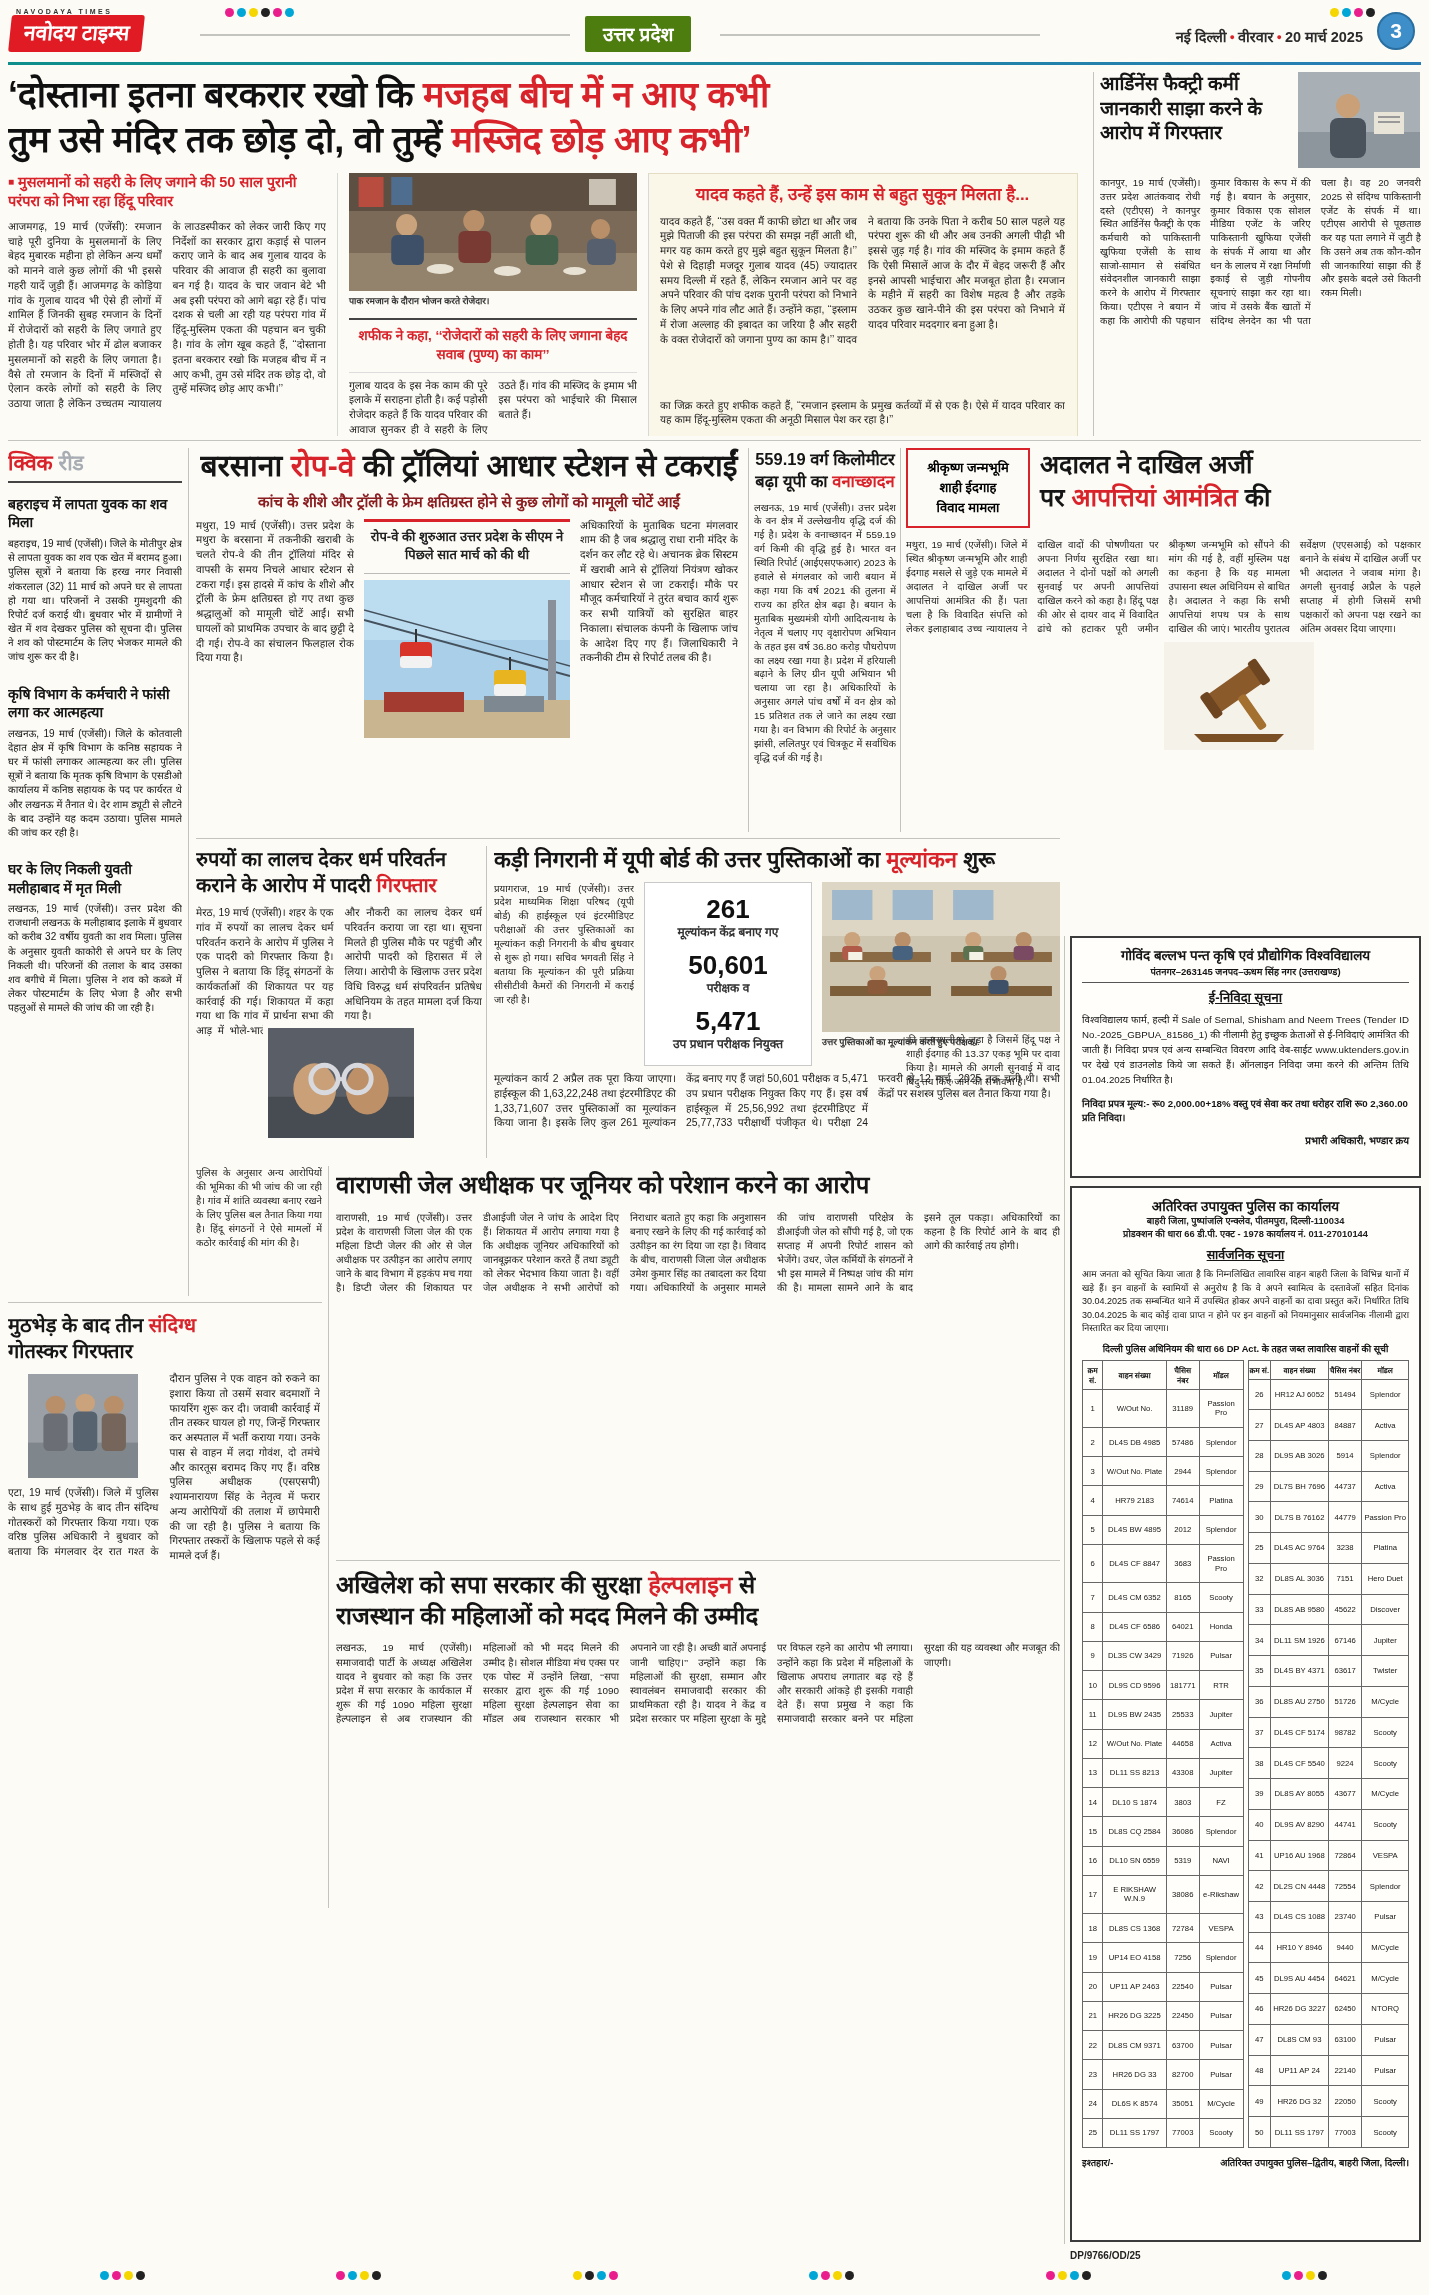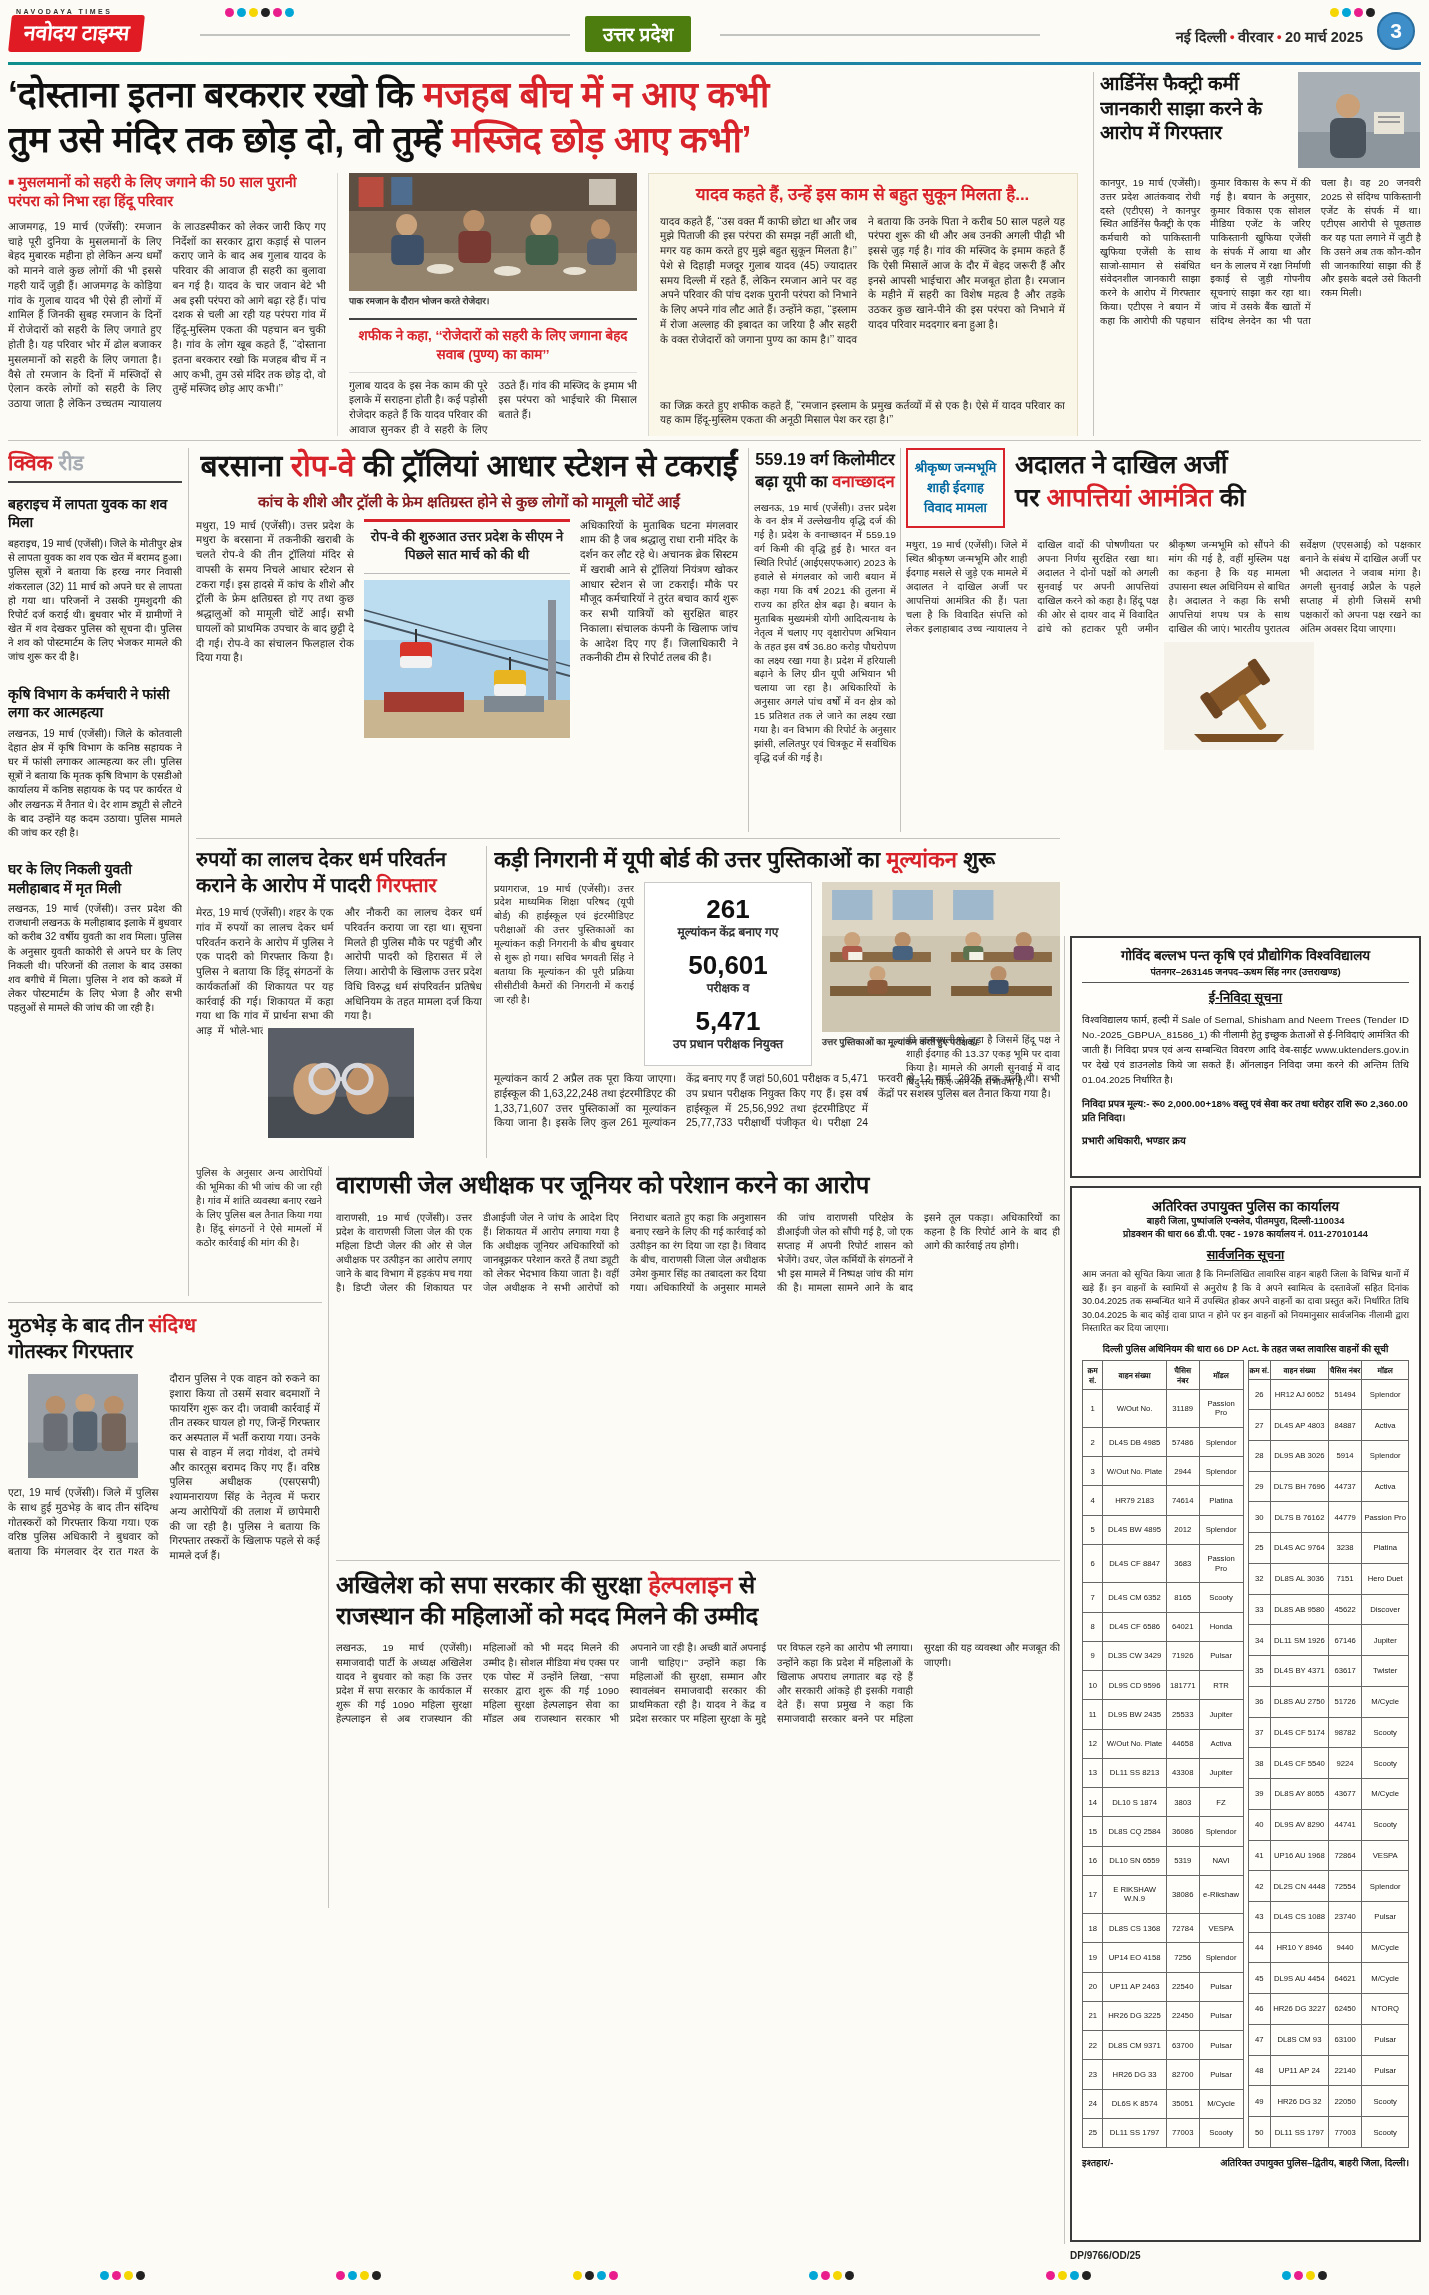--- a/index.html
+++ b/index.html
@@ -36,40 +36,40 @@
 
 .hl20{font-size:19px;font-weight:800;line-height:1.3}
 .hl21{font-size:20px;font-weight:800;line-height:1.3}
 .hl22{font-size:22px;font-weight:800;line-height:1.25}
 .hl24{font-size:24px;font-weight:800;line-height:1.28}
 .hl26{font-size:25px;font-weight:800;line-height:1.3}
 .hl30{font-size:30px;font-weight:800;line-height:1.22}
 .forest-hl{font-size:16.5px;font-weight:800;text-align:center;line-height:1.35}
 .rw-standfirst{color:#8a1d20;font-weight:700;font-size:15px;text-align:center;margin-top:6px}
 .rw-inset{font-size:13px;font-weight:800;line-height:1.45;text-align:center;padding:6px 6px 8px;border-top:3px solid #d8232a;border-bottom:1px solid #bbb;margin-bottom:6px;color:#222}
-.kicker{border:2px solid #d8232a;color:#0369a1;font-weight:800;font-size:13px;text-align:center;padding:8px 6px;line-height:1.55;width:99px;flex:none}
+.kicker{border:2px solid #d8232a;color:#000000;font-weight:800;font-size:13px;text-align:center;padding:8px 6px;line-height:1.55;width:124px;flex:none}
 
 .qr-title{font-size:21px;font-weight:800;padding-bottom:5px;border-bottom:2px solid #444;margin-bottom:12px}
 .qr-red{color:#d8232a}
 .qr-gray{color:#a7adb3}
 .qr-hl{font-size:14px;font-weight:800;line-height:1.32;margin-bottom:5px}
 .qr-item{margin-bottom:20px}
 .qr-body{font-size:10px;line-height:1.42;text-align:justify}
 
 .stats{border:1px solid #c9c9c9;padding:12px 8px;text-align:center;background:#fff}
 .stat-num{font-size:26px;font-weight:800;color:#111;line-height:1.1}
 .stat-txt{font-size:12px;font-weight:700;color:#333;margin:2px 0 10px;line-height:1.3}
 
 .notice{border:2px solid #3b3b3b;background:#fffefa;padding:9px 10px}
 .tn-org{font-weight:800;font-size:13.5px;text-align:center;line-height:1.3}
 .tn-addr{font-size:9.5px;text-align:center;border-bottom:1px solid #555;padding-bottom:4px;margin-bottom:5px;font-weight:700}
 .tn-head{font-weight:800;font-size:13px;text-align:center;text-decoration:underline;margin:2px 0 6px}
 .tn-body{font-size:9.7px;line-height:1.55;text-align:justify}
 .tn-fees{font-size:9.7px;font-weight:700;margin-top:10px;line-height:1.5}
-.tn-sign{font-size:10px;font-weight:700;margin-top:7px}
+.tn-sign{font-size:10px;font-weight:700;text-align:right;margin-top:7px}
 .pn-org{font-weight:800;font-size:13.5px;text-align:center}
 .pn-addr{font-size:9.3px;text-align:center;font-weight:700;color:#222;line-height:1.4}
 .pn-head{font-weight:800;font-size:12.5px;text-align:center;text-decoration:underline;margin:5px 0}
 .pn-body{font-size:9px;line-height:1.5;text-align:justify}
 .pn-listline{font-size:9.3px;font-weight:800;text-align:center;margin:6px 0 5px}
 .pn-tables{display:flex;gap:4px}
 .pn-tables table{width:50%;border-collapse:collapse;font-size:7.7px}
 .pn-tables th{border:1px solid #666;padding:4px 1px;font-weight:800;text-align:center;font-size:7.5px}
 .pn-tables td{border:1px solid #666;padding:9.5px 2px;text-align:center;line-height:1.2}
 .pn-footer{display:flex;justify-content:space-between;font-size:9.5px;font-weight:800;margin-top:8px}

